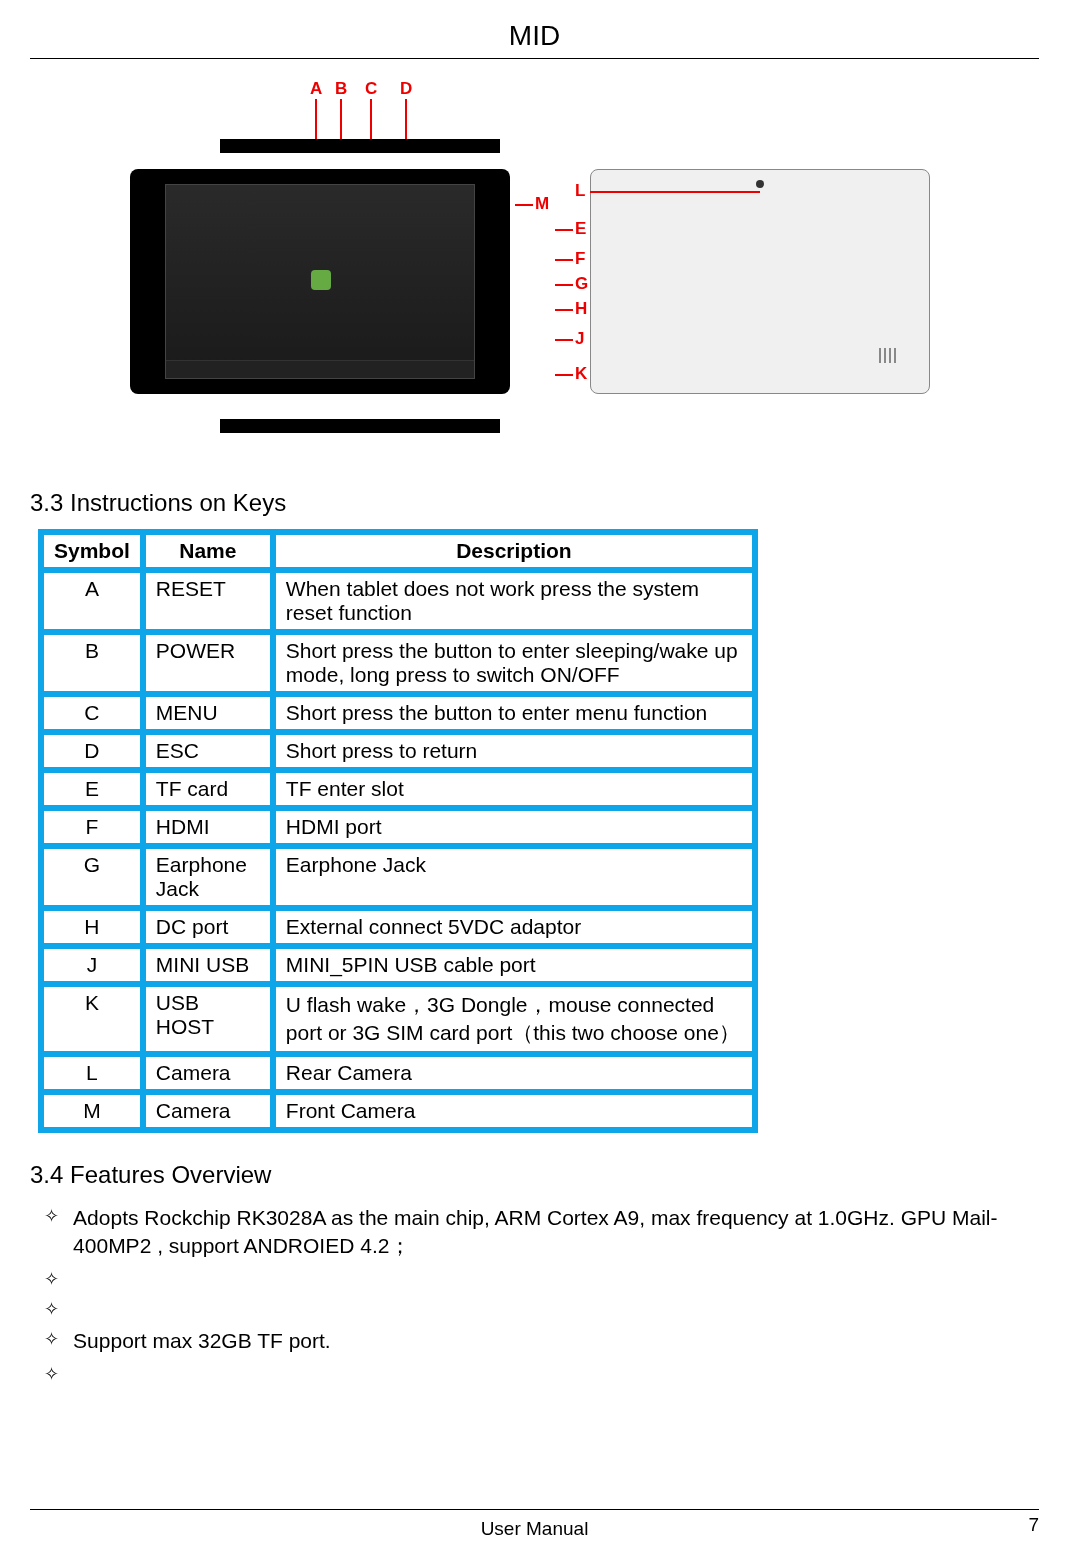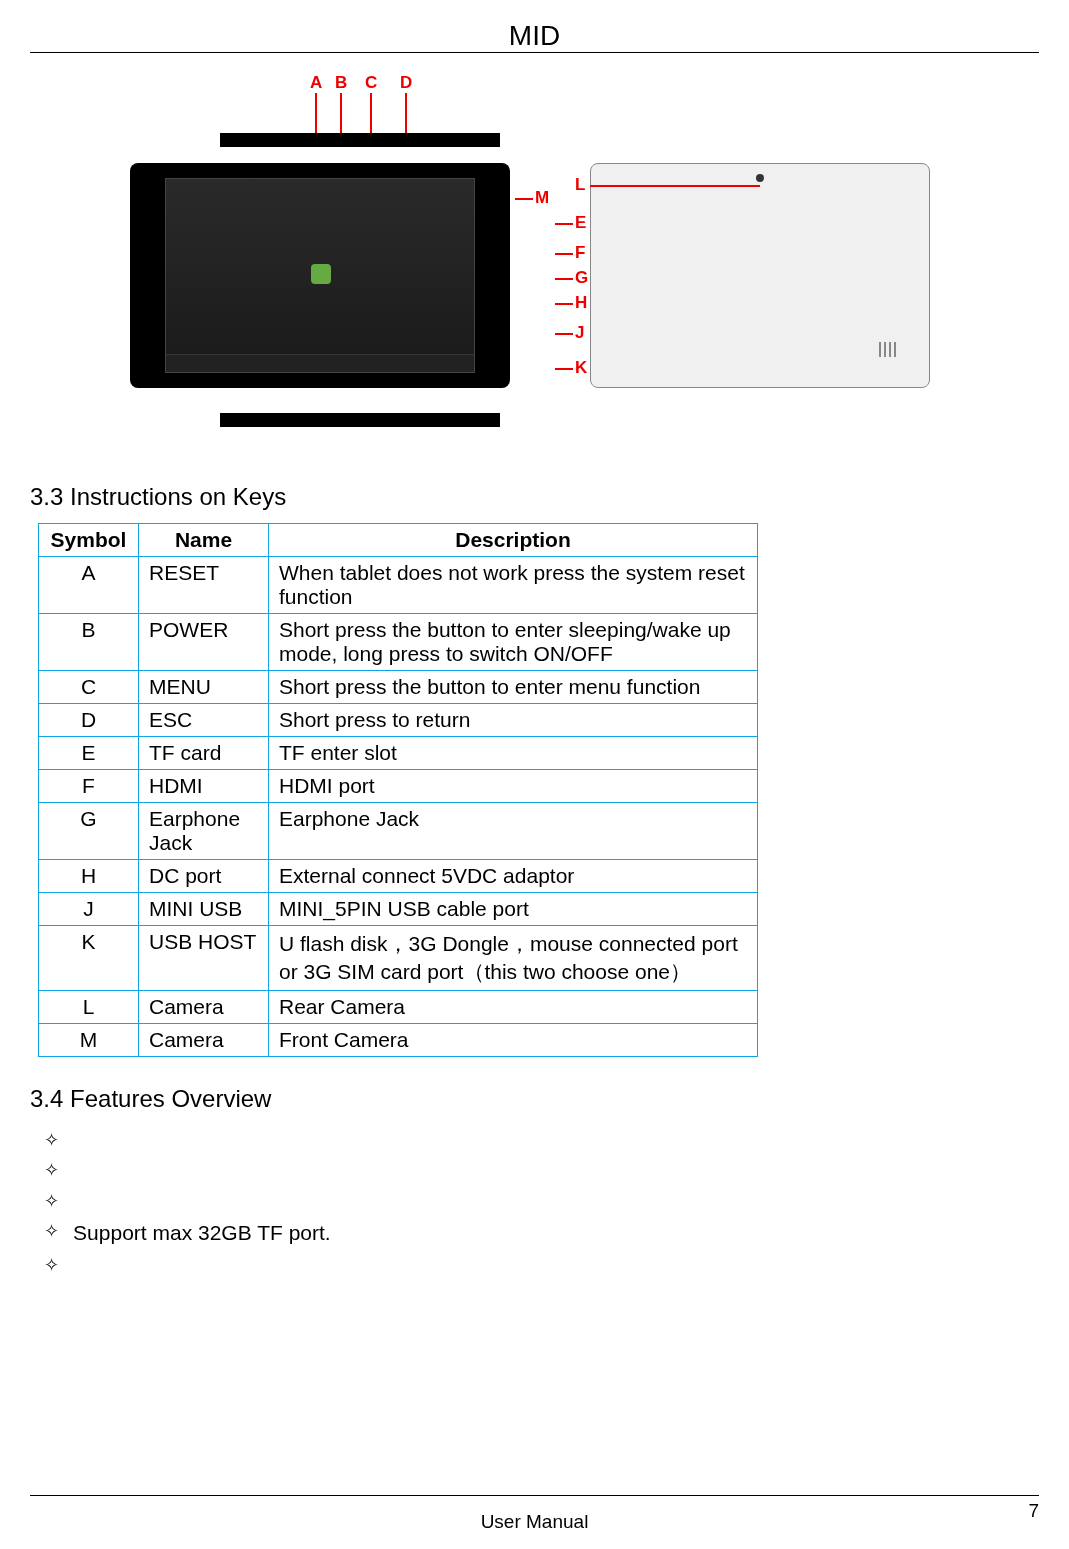--- a/index.html
+++ b/index.html
@@ -10,20 +10,21 @@
       padding: 20px 30px;
       font-size: 21px;
       color: #000;
       background: #fff;
       position: relative;
     }
     .header {
       text-align: center;
       font-size: 28px;
       font-weight: normal;
+      padding-bottom: 6px;
       border-bottom: 1px solid #000;
       margin-bottom: 20px;
     }
     .diagram-area {
       width: 820px;
       height: 380px;
       margin: 20px auto 30px 90px;
       position: relative;
     }
     .tablet-front {
@@ -127,21 +128,21 @@
       font-weight: normal;
       margin: 20px 0 12px 0;
     }
     .keys-table {
       border-collapse: collapse;
       width: 720px;
       margin-left: 8px;
       font-size: 21px;
     }
     .keys-table th, .keys-table td {
-      border: 1px solid #0ea5e9;
+      border: 6px solid #0ea5e9;
       padding: 4px 10px;
       text-align: left;
       vertical-align: top;
     }
     .keys-table th {
       text-align: center;
       font-weight: bold;
     }
     .keys-table td:first-child {
       text-align: center;
@@ -161,25 +162,25 @@
       align-items: flex-start;
       line-height: 1.35;
     }
     .diamond {
       margin-right: 14px;
       margin-left: 6px;
       font-size: 18px;
     }
     .footer {
       position: absolute;
-      bottom: 16px;
+      bottom: 9px;
       left: 30px;
       right: 30px;
       border-top: 1px solid #000;
-      padding-top: 15px;
+      padding-top: 8px;
       text-align: center;
       font-size: 19px;
     }
     .page-num {
       position: absolute;
       right: 0;
       top: 4px;
     }
   </style>
 </head>
@@ -293,40 +294,41 @@
         <td>External connect 5VDC adaptor</td>
       </tr>
       <tr>
         <td>J</td>
         <td>MINI USB</td>
         <td>MINI_5PIN USB cable port</td>
       </tr>
       <tr>
         <td>K</td>
         <td>USB HOST</td>
-        <td>U flash disk，3G Dongle，mouse connected port or 3G SIM card port（this two choose one）</td>
+        <td>U flash wake，3G Dongle，mouse connected port or 3G SIM card port（this two choose one）</td>
       </tr>
       <tr>
         <td>L</td>
         <td>Camera</td>
         <td>Rear Camera</td>
       </tr>
       <tr>
         <td>M</td>
         <td>Camera</td>
         <td>Front Camera</td>
       </tr>
     </tbody>
 </table>
 
 <h2 class="section-title" style="margin-top:28px;">3.4 Features Overview</h2>
 
 <ul class="features-list" id="features-list">
     <li>
       <span class="diamond">✧</span>
+      <span>Adopts Rockchip RK3028A as the main chip, ARM Cortex A9, max frequency at 1.0GHz. GPU Mail-400MP2 , support ANDROIED 4.2；</span>
     </li>
     <li>
       <span class="diamond">✧</span>
     </li>
     <li>
       <span class="diamond">✧</span>
     </li>
     <li>
       <span class="diamond">✧</span>
       <span>Support max 32GB TF port.</span>

